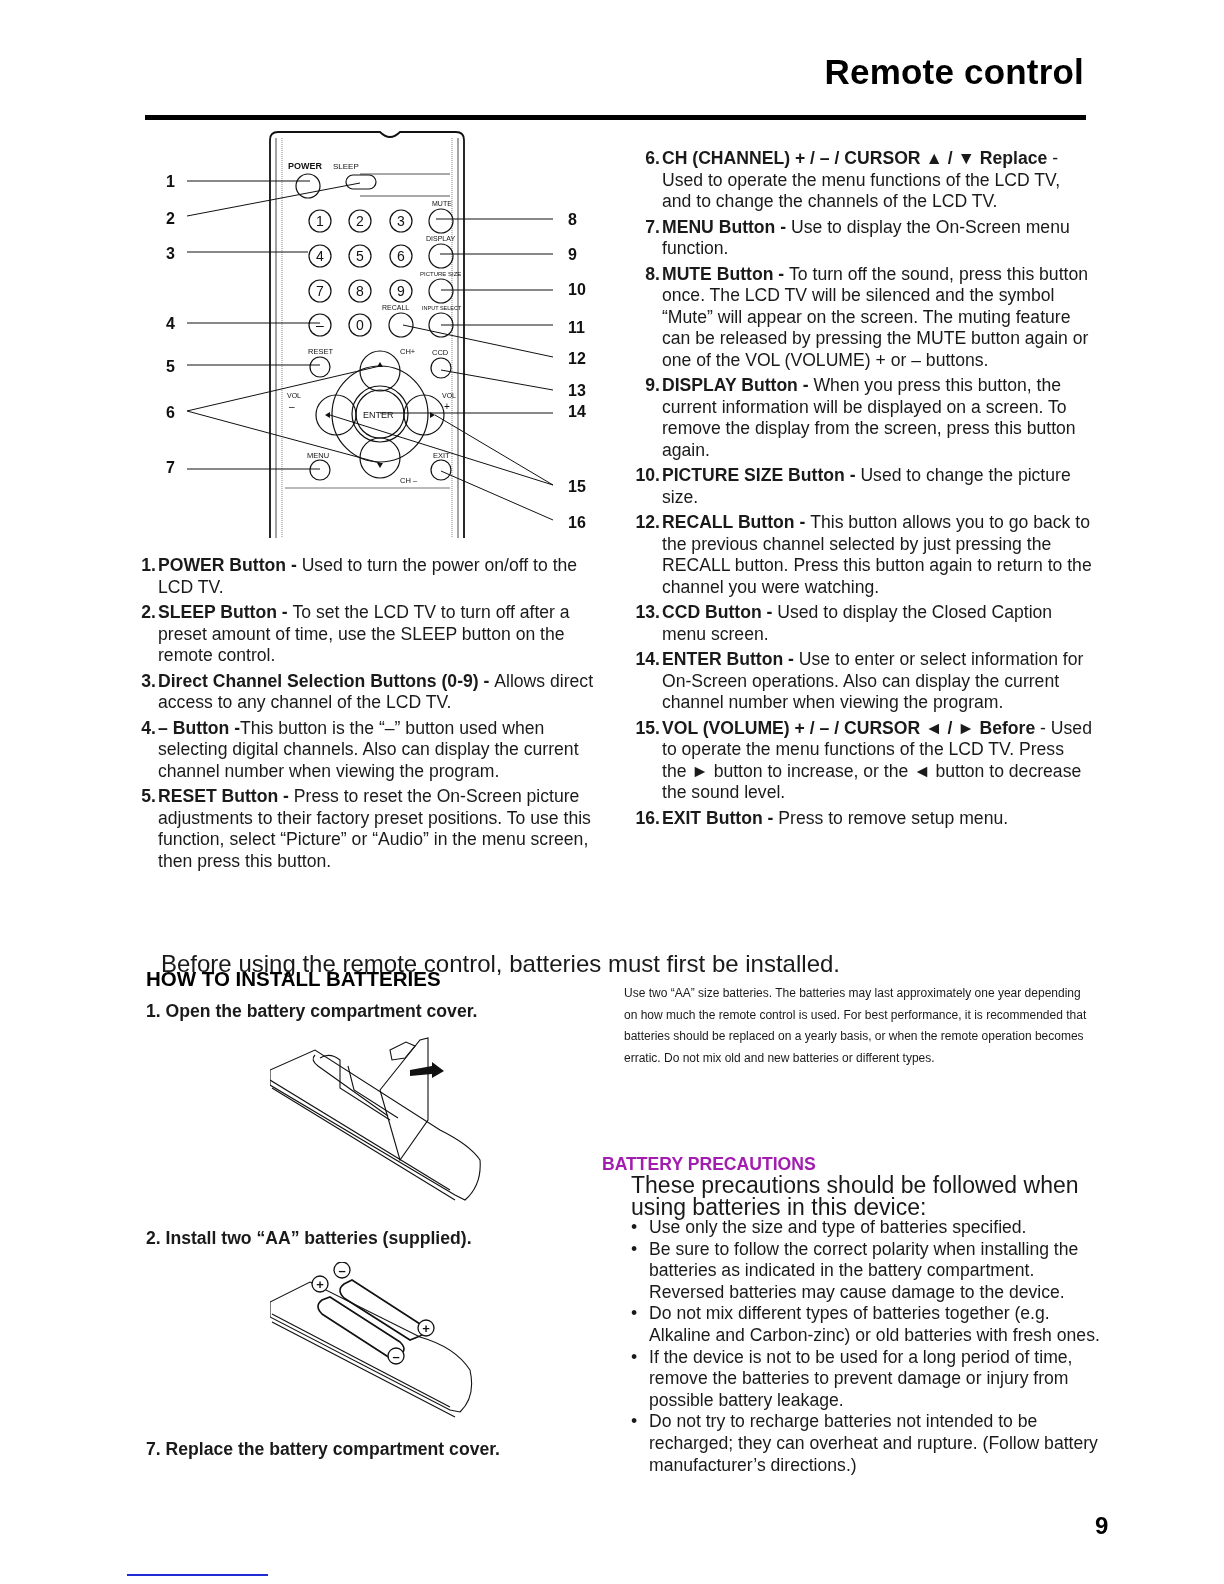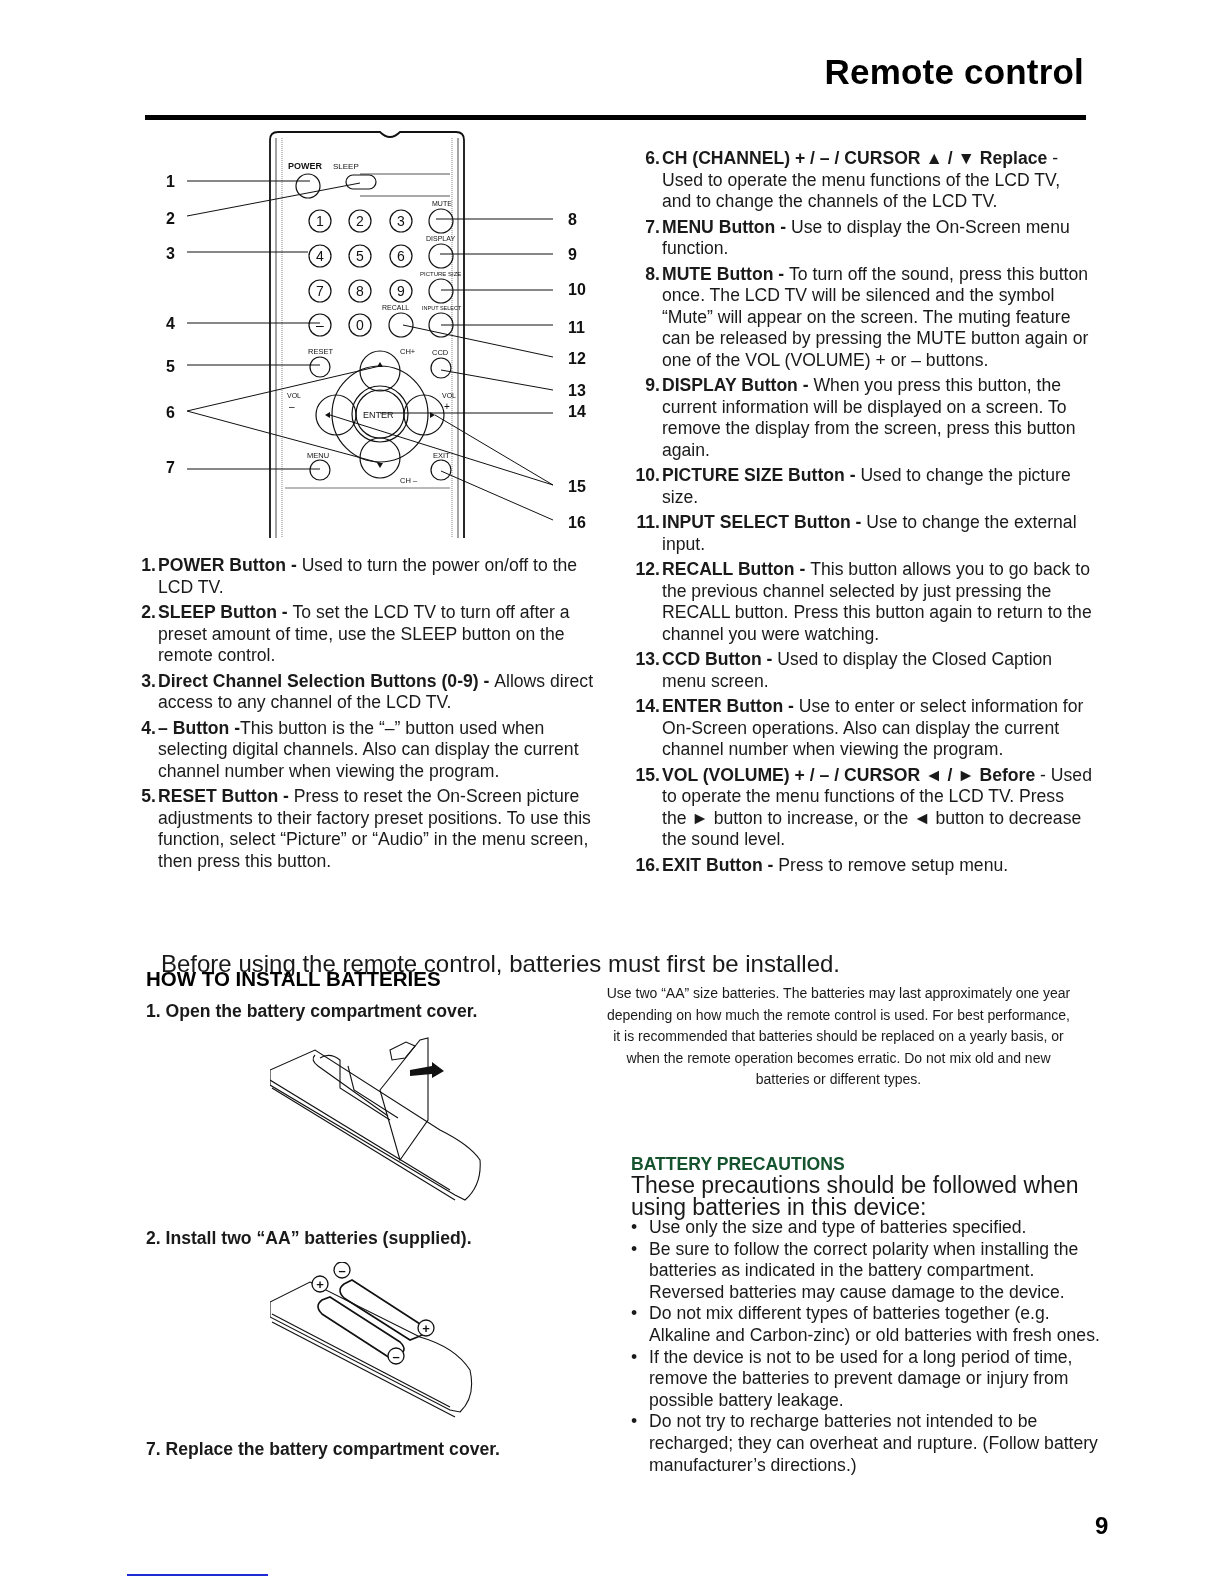--- a/index.html
+++ b/index.html
@@ -24,22 +24,22 @@
   .intro { position: absolute; left: 146px; top: 950px; font-size: 24px; margin-left: 15px; }
   .section-heading { position: absolute; left: 146px; top: 967px; font-size: 20.5px; font-weight: bold; color: #000; text-align: center; }
   .step { position: absolute; left: 146px; font-size: 17.6px; font-weight: bold; }
   #step-1 { top: 1001px; }
   #step-2 { top: 1228px; }
   #step-3 { top: 1439px; }
 
   #battery-fig-1 { position: absolute; left: 270px; top: 1030px; width: 215px; height: 190px; }
   #battery-fig-2 { position: absolute; left: 270px; top: 1262px; width: 215px; height: 165px; }
 
-  .right-para { position: absolute; left: 606px; top: 983px; width: 465px; font-size: 14px; line-height: 21.6px; text-align: center; }
-  .prec-heading { position: absolute; left: 631px; top: 1154px; font-size: 17.6px; font-weight: bold; color: #14532d; }
+  .right-para { position: absolute; left: 624px; top: 983px; width: 465px; font-size: 12px; line-height: 21.6px; }
+  .prec-heading { position: absolute; left: 602px; top: 1154px; font-size: 17.6px; font-weight: bold; color: #a21caf; }
   .prec-intro { position: absolute; left: 631px; top: 1175px; width: 460px; font-size: 23px; line-height: 21.6px; }
   .prec-list { position: absolute; left: 631px; top: 1217px; width: 470px; margin: 0; padding: 0; list-style: none; font-size: 17.6px; line-height: 21.6px; }
   .prec-list li { position: relative; padding-left: 18px; }
   .prec-list li .bullet { position: absolute; left: 0; top: 0; }
 
   .page-number { position: absolute; left: 1095px; top: 1512px; font-size: 24px; font-weight: bold; color: #000; }
   .footer-link-line { position: absolute; left: 127px; top: 1574px; width: 141px; height: 2px; background: #1e2cd6; }
 
   svg text { font-family: "Liberation Sans", sans-serif; }
 </style>
@@ -185,21 +185,20 @@
   <li><span class="num">4.</span><span class="term">– Button -</span><span>This button is the “–” button used when selecting digital channels. Also can display the current channel number when viewing the program.</span></li>
   <li><span class="num">5.</span><span class="term">RESET Button - </span><span>Press to reset the On-Screen picture adjustments to their factory preset positions. To use this function, select “Picture” or “Audio” in the menu screen, then press this button.</span></li>
 </ul>
 
 <ul class="desc-list" id="list-right">
   <li><span class="num">6.</span><span class="term">CH (CHANNEL) + / – / CURSOR ▲ / ▼ Replace</span><span> - Used to operate the menu functions of the LCD TV, and to change the channels of the LCD TV.</span></li>
   <li><span class="num">7.</span><span class="term">MENU Button - </span><span>Use to display the On-Screen menu function.</span></li>
   <li><span class="num">8.</span><span class="term">MUTE Button - </span><span>To turn off the sound, press this button once. The LCD TV will be silenced and the symbol “Mute” will appear on the screen. The muting feature can be released by pressing the MUTE button again or one of the VOL (VOLUME) + or – buttons.</span></li>
   <li><span class="num">9.</span><span class="term">DISPLAY Button - </span><span>When you press this button, the current information will be displayed on a screen. To remove the display from the screen, press this button again.</span></li>
   <li><span class="num">10.</span><span class="term">PICTURE SIZE Button - </span><span>Used to change the picture size.</span></li>
-  <li><span class="num">11.</span><span class="term">INPUT SELECT Button - </span><span>Use to change the external input.</span></li>
   <li><span class="num">12.</span><span class="term">RECALL Button - </span><span>This button allows you to go back to the previous channel selected by just pressing the RECALL button. Press this button again to return to the channel you were watching.</span></li>
   <li><span class="num">13.</span><span class="term">CCD Button - </span><span>Used to display the Closed Caption menu screen.</span></li>
   <li><span class="num">14.</span><span class="term">ENTER Button - </span><span>Use to enter or select information for On-Screen operations. Also can display the current channel number when viewing the program.</span></li>
   <li><span class="num">15.</span><span class="term">VOL (VOLUME) + / – / CURSOR ◄ / ► Before</span><span> - Used to operate the menu functions of the LCD TV. Press the ► button to increase, or the ◄ button to decrease the sound level.</span></li>
   <li><span class="num">16.</span><span class="term">EXIT Button - </span><span>Press to remove setup menu.</span></li>
 </ul>
 
 <div class="intro">Before using the remote control, batteries must first be installed.</div>
 <div class="section-heading">HOW TO INSTALL BATTERIES</div>
 <div class="step" id="step-1">1. Open the battery compartment cover.</div>

